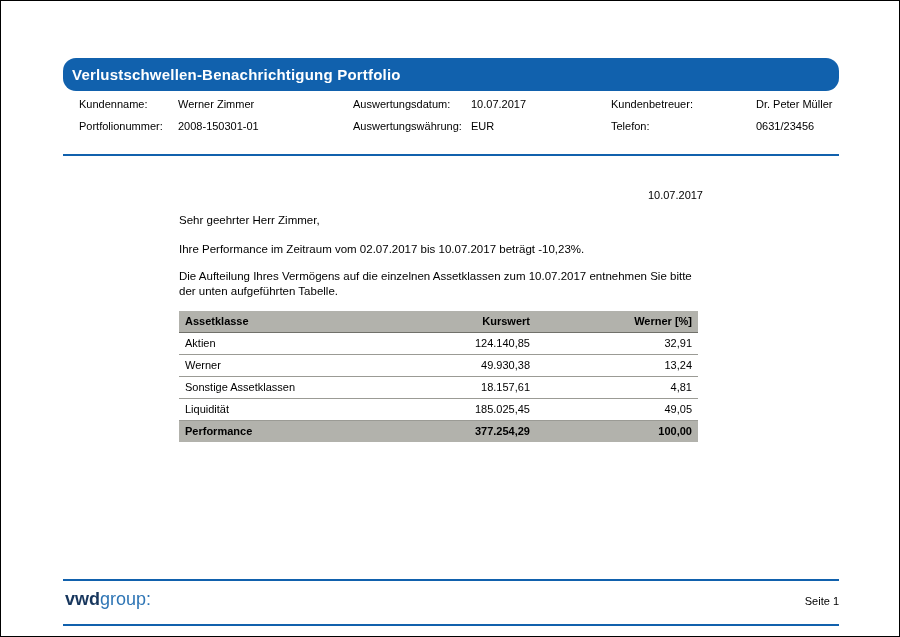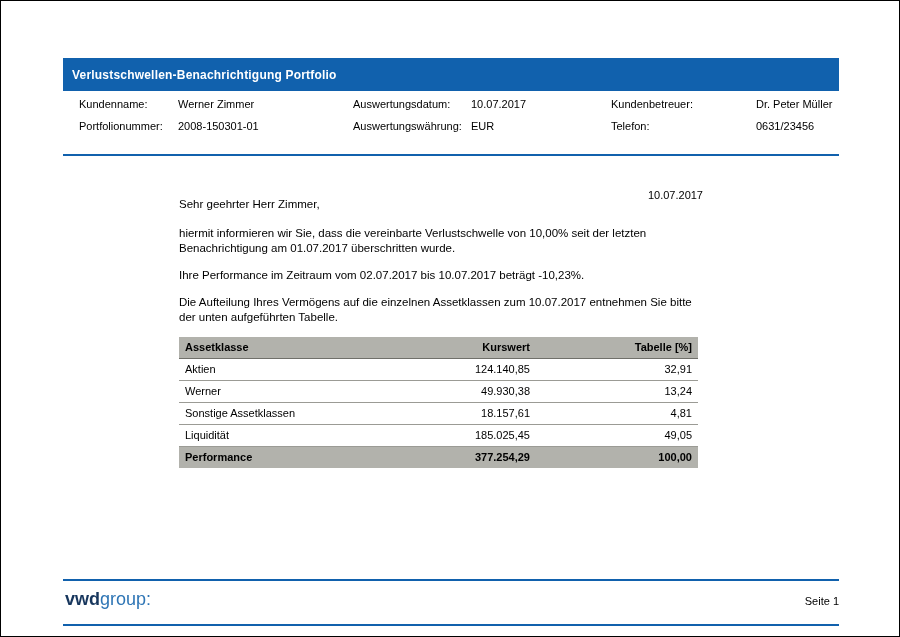--- a/index.html
+++ b/index.html
@@ -5,32 +5,32 @@
   html,body{margin:0;padding:0;background:#ffffff;}
   .page{
     position:relative;width:900px;height:637px;background:#ffffff;
     border:1px solid #000000;box-sizing:border-box;overflow:hidden;
     font-family:"Liberation Sans",sans-serif;color:#000000;
   }
   .titlebar{
     position:absolute;left:62px;top:57px;width:776px;height:33px;
     background:#1161ad;display:flex;align-items:center;
     padding-left:9px;box-sizing:border-box;
-    color:#ffffff;font-size:12px;font-weight:bold;letter-spacing:.2px;
+    color:#ffffff;font-size:15px;font-weight:bold;letter-spacing:.2px;border-radius:13px;
   }
   .meta{position:absolute;left:74px;top:95px;width:776px;height:48px;font-size:11px;}
   .meta span{position:absolute;white-space:nowrap;}
   .r1{top:2px;} .r2{top:24px;}
   .c1l{left:4px;} .c1v{left:103px;}
   .c2l{left:278px;} .c2v{left:396px;}
   .c3l{left:536px;} .c3v{left:641px;padding-left:40px;}
   .rule{position:absolute;left:62px;width:776px;height:2px;background:#1161ad;}
   .rule1{top:153px;} .rule2{top:578px;} .rule3{top:623px;}
   .doc-date{position:absolute;left:178px;top:188px;width:524px;text-align:right;font-size:11px;}
-  .letter{position:absolute;left:178px;top:196px;width:524px;font-size:11.5px;line-height:15px;}
+  .letter{position:absolute;left:178px;top:212px;width:524px;font-size:11.5px;line-height:15px;}
   .letter p{margin:0 0 12px 0;}
   .letter p.salutation{margin-bottom:14px;}
   .asset-table{width:519px;border-collapse:collapse;font-size:11px;table-layout:fixed;}
   .asset-table th,.asset-table td{padding:3px 6px;overflow:hidden;}
   .asset-table col.c-asset{width:205px;}
   .asset-table col.c-value{width:152px;}
   .asset-table thead th{background:#b2b2ac;text-align:left;font-weight:bold;border-bottom:1px solid #70706a;}
   .asset-table .num{text-align:right;}
   .asset-table tbody td{border-bottom:1px solid #9b9b95;background:#ffffff;}
   .asset-table tfoot td{background:#b2b2ac;font-weight:bold;}
@@ -62,35 +62,34 @@
     <span class="r2 c3l">Telefon:</span>
     <span class="r2 c3v">0631/23456</span>
   </div>
 
   <div class="rule rule1"></div>
 
   <div class="doc-date">10.07.2017</div>
 
   <div class="letter">
     <p class="salutation">Sehr geehrter Herr Zimmer,</p>
-    <p>hiermit informieren wir Sie, dass die vereinbarte Verlustschwelle von 10,00% seit der letzten Benachrichtigung am 01.07.2017 überschritten wurde.</p>
     <p>Ihre Performance im Zeitraum vom 02.07.2017 bis 10.07.2017 beträgt -10,23%.</p>
     <p>Die Aufteilung Ihres Vermögens auf die einzelnen Assetklassen zum 10.07.2017 entnehmen Sie bitte der unten aufgeführten Tabelle.</p>
 
     <table class="asset-table">
       <colgroup>
         <col class="c-asset">
           <col class="c-value">
           <col class="c-share">
       </colgroup>
       <thead>
         <tr>
           <th>Assetklasse</th>
           <th class="num">Kurswert</th>
-          <th class="num">Tabelle [%]</th>
+          <th class="num">Werner [%]</th>
         </tr>
       </thead>
       <tbody>
         <tr>
           <td>Aktien</td>
           <td class="num">124.140,85</td>
           <td class="num">32,91</td>
         </tr>
         <tr>
           <td>Werner</td>

